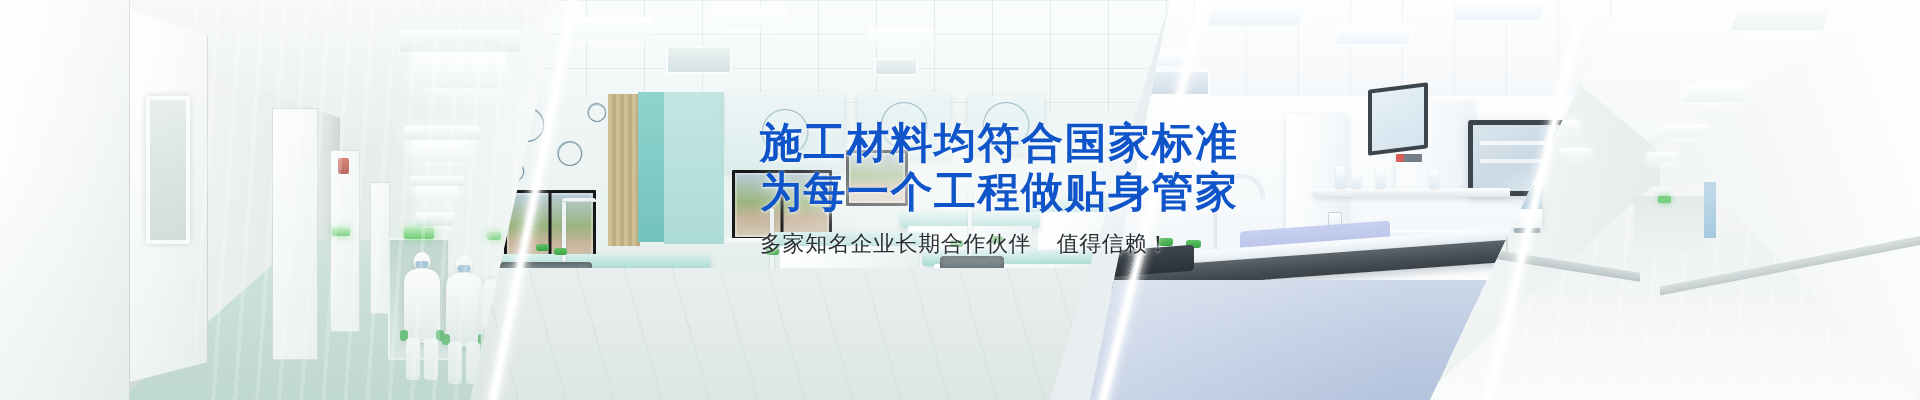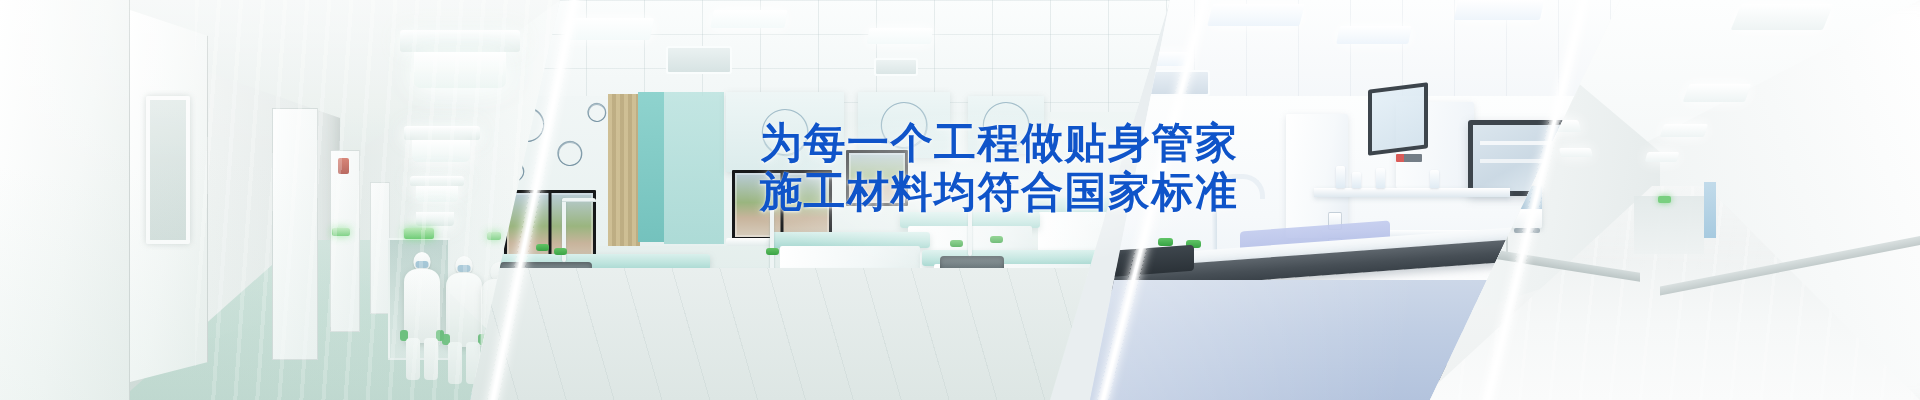--- a/index.html
+++ b/index.html
@@ -857,17 +857,22 @@
     </div>
   </div>
 
   <div class="divider dv1"></div>
   <div class="divider dv2"></div>
   <div class="divider dv3"></div>
 
   <div class="textveil"></div>
 
   <div class="copy">
+    <div class="headline">施工材料均符合国家标准</div>
     <div class="headline">为每一个工程做贴身管家</div>
-    <div class="headline">施工材料均符合国家标准</div>
+    <div class="subline">
+      <span>多家知名企业长期合作伙伴</span>
+      <span class="gap"></span>
+      <span>值得信赖！</span>
+    </div>
   </div>
 
 </div>
 
 </body></html>

